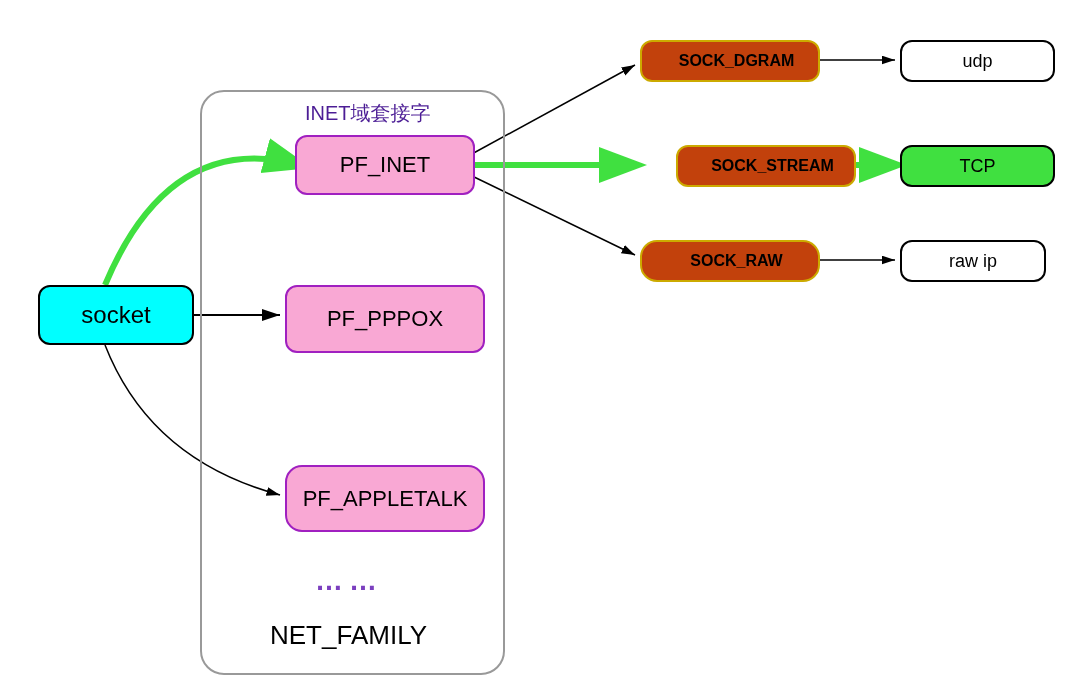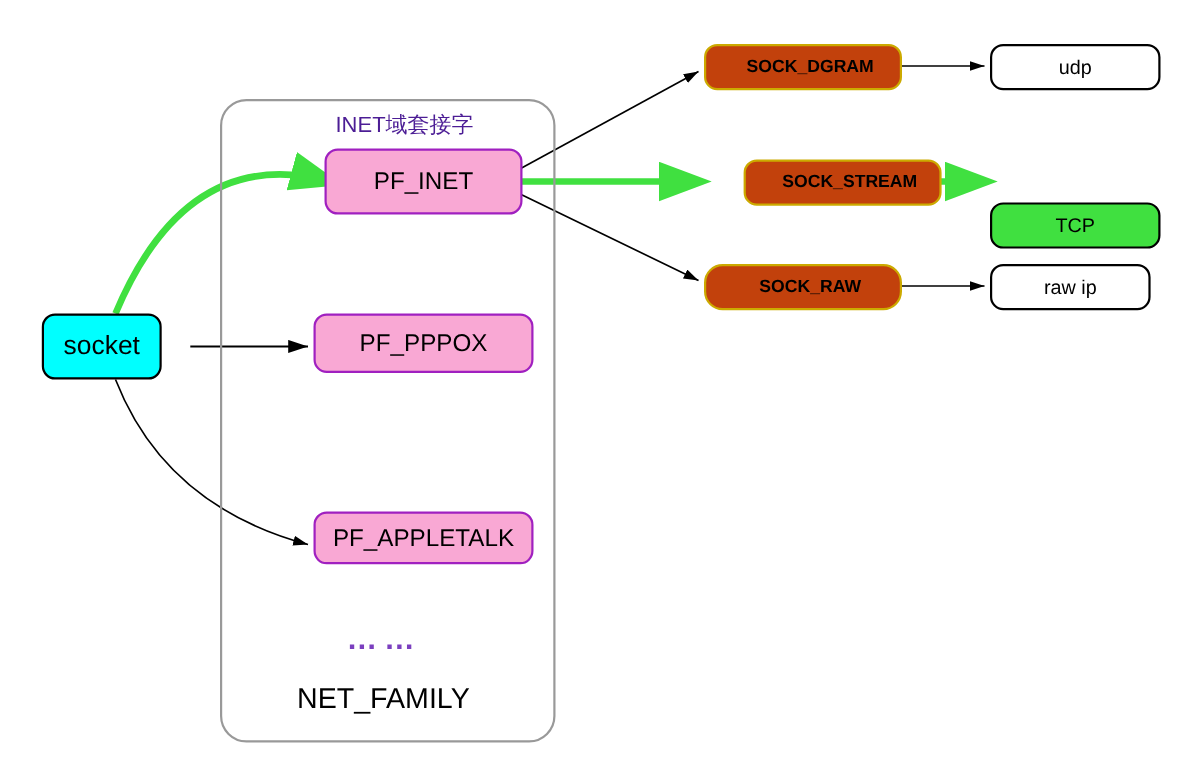--- a/index.html
+++ b/index.html
@@ -113,37 +113,37 @@
   <line x1="820" y1="60" x2="895" y2="60" stroke="#000" stroke-width="1.5" marker-end="url(#arrow-black)"></line>
 
   <line x1="820" y1="165" x2="895" y2="165" stroke="#40E040" stroke-width="6" marker-end="url(#arrow-green)"></line>
 
   <line x1="820" y1="260" x2="895" y2="260" stroke="#000" stroke-width="1.5" marker-end="url(#arrow-black)"></line>
 </svg>
 
 <div class="annotation" style="left:115px; top:18px;">
 </div>
 
-<div class="box socket-box" style="left:38px; top:285px; width:109px; height:60px;">
+<div class="box socket-box" style="left:38px; top:285px; width:156px; height:60px;">
   <span>socket</span>
 </div>
 
 <div class="family-container" style="left:200px; top:90px; width:305px; height:585px;"></div>
 
 <div class="label inet-label" style="left:305px; top:100px;">INET域套接字</div>
 
 <div class="box pf-box" style="left:295px; top:135px; width:180px; height:60px;">
   <span>PF_INET</span>
 </div>
 
-<div class="box pf-box" style="left:285px; top:285px; width:200px; height:54px;">
+<div class="box pf-box" style="left:285px; top:285px; width:200px; height:68px;">
   <span>PF_PPPOX</span>
 </div>
 
-<div class="box pf-box" style="left:285px; top:465px; width:200px; height:48px;">
+<div class="box pf-box" style="left:285px; top:465px; width:200px; height:67px;border-radius:17px;">
   <span>PF_APPLETALK</span>
 </div>
 
 <div class="dots" style="left:315px; top:565px;">……</div>
 
 <div class="netfam-label" style="left:270px; top:620px;">NET_FAMILY</div>
 
 <div class="box sock-box" style="left:640px; top:40px; width:180px; height:42px;">
   <span>SOCK_DGRAM</span>
 </div>
@@ -153,19 +153,19 @@
 </div>
 
 <div class="box sock-box" style="left:640px; top:240px; width:180px; height:42px;border-radius:17px;">
   <span>SOCK_RAW</span>
 </div>
 
 <div class="box proto-box" style="left:900px; top:40px; width:155px; height:42px;text-align:right;">
   <span>udp</span>
 </div>
 
-<div class="box proto-box tcp" style="left:900px; top:145px; width:155px; height:42px;margin-top:39px;">
+<div class="box proto-box tcp" style="left:900px; top:145px; width:155px; height:42px;">
   <span>TCP</span>
 </div>
 
 <div class="box proto-box" style="left:900px; top:240px; width:146px; height:42px;">
   <span>raw ip</span>
 </div>
 
 </body></html>

